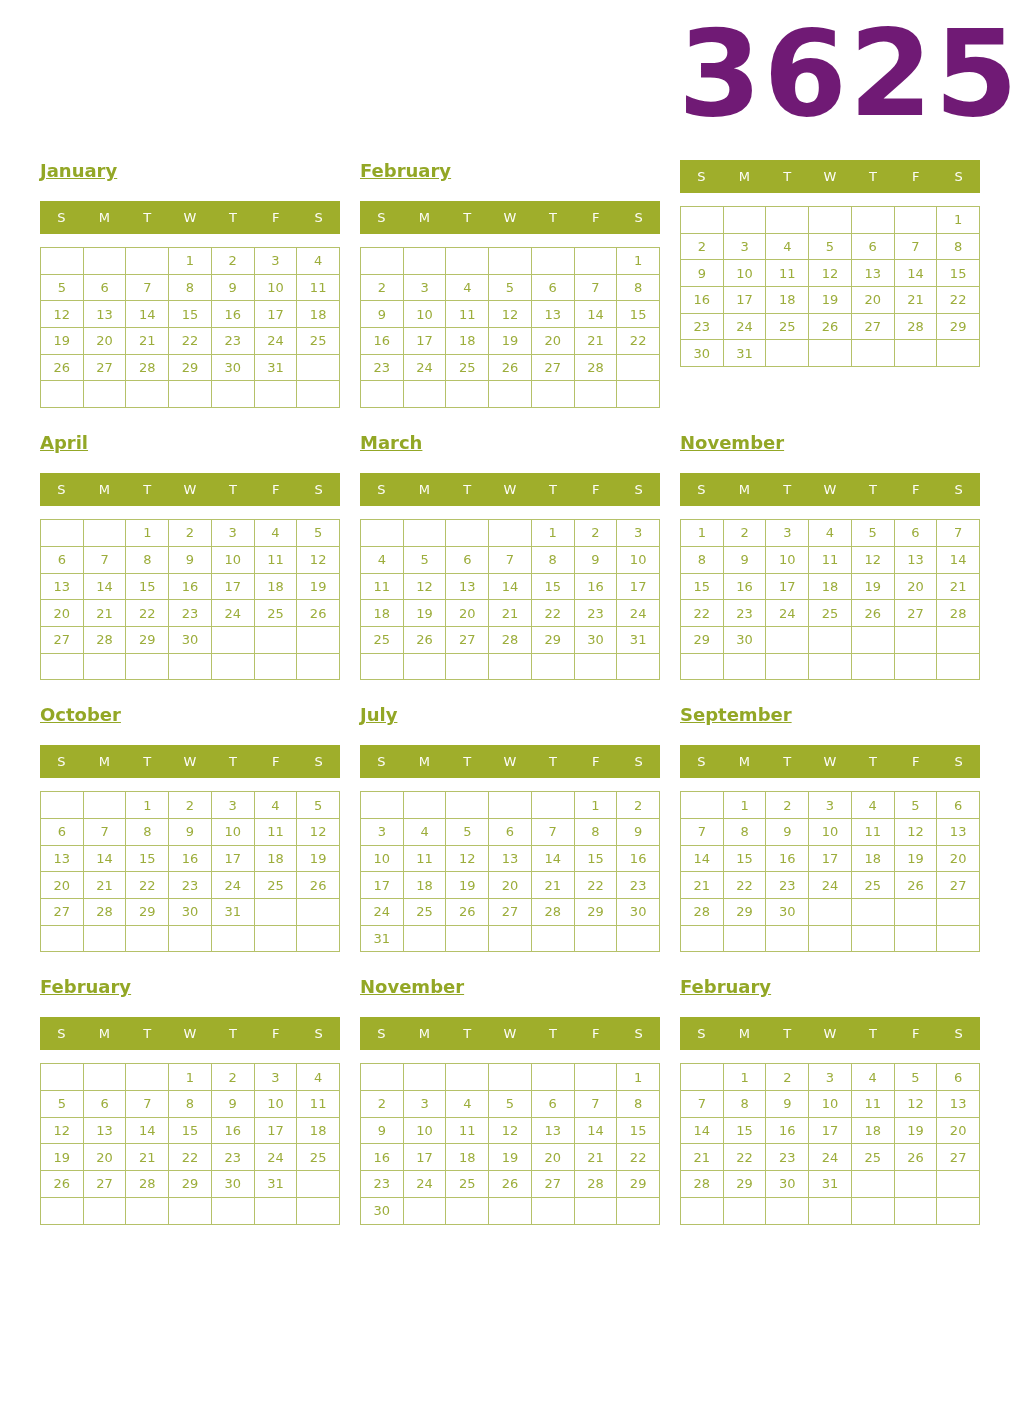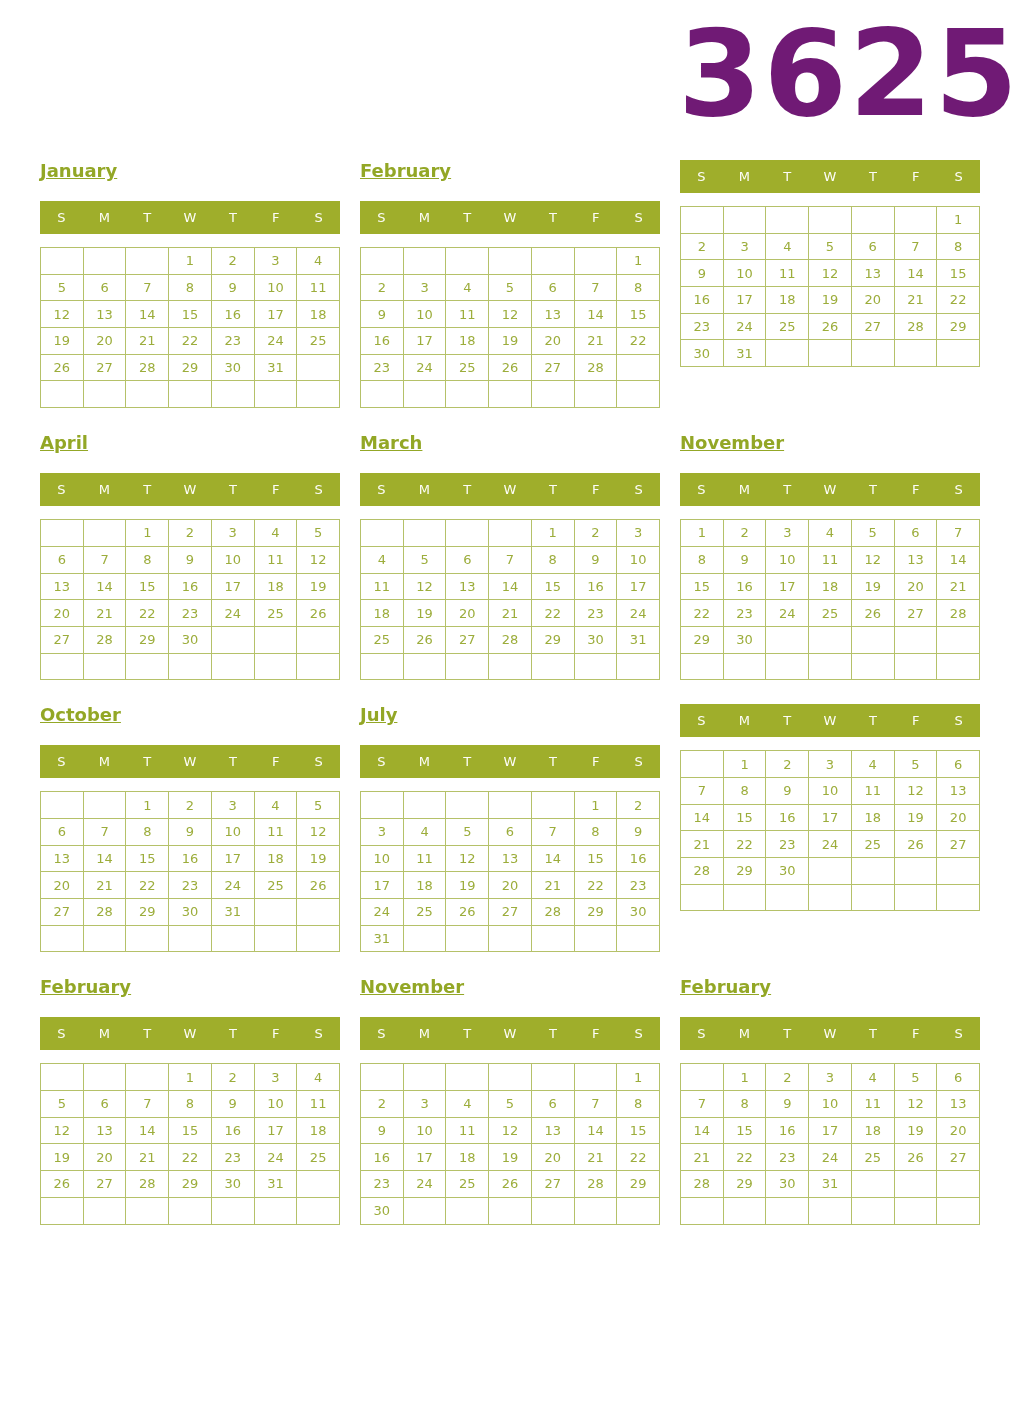--- a/index.html
+++ b/index.html
@@ -526,20 +526,21 @@
           <div class="day-cell"></div>
           <div class="day-cell"></div>
           <div class="day-cell"></div>
           <div class="day-cell"></div>
           <div class="day-cell"></div>
           <div class="day-cell"></div>
         </div>
   </section>
 
   <section class="month">
+    <h2 class="month-title">September</h2>
     <div class="weekday-row">
           <div class="weekday-cell">S</div>
           <div class="weekday-cell">M</div>
           <div class="weekday-cell">T</div>
           <div class="weekday-cell">W</div>
           <div class="weekday-cell">T</div>
           <div class="weekday-cell">F</div>
           <div class="weekday-cell">S</div>
         </div>
     <div class="days-grid">

